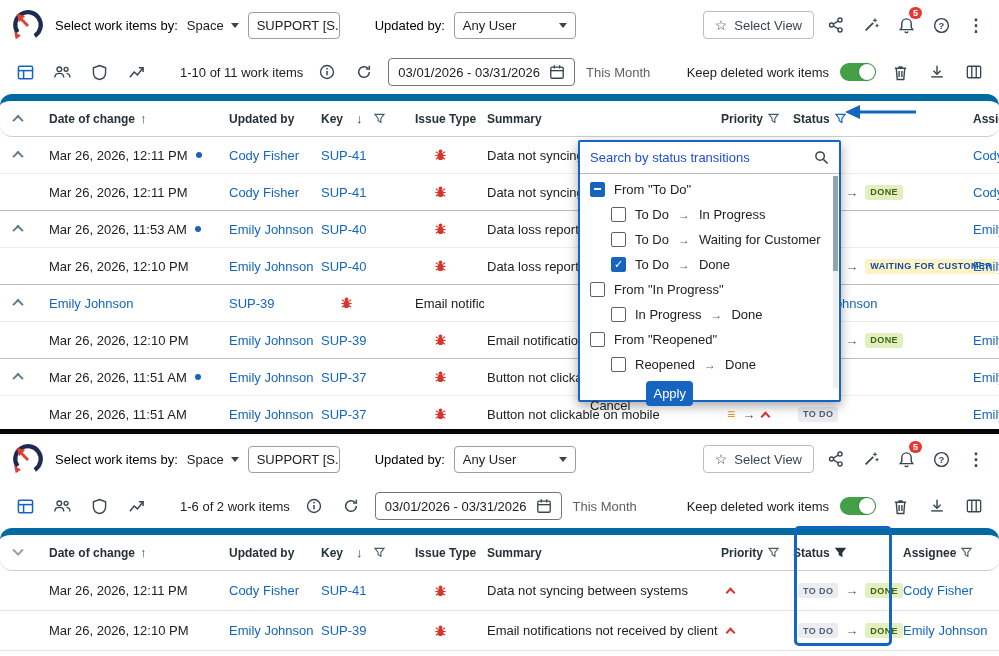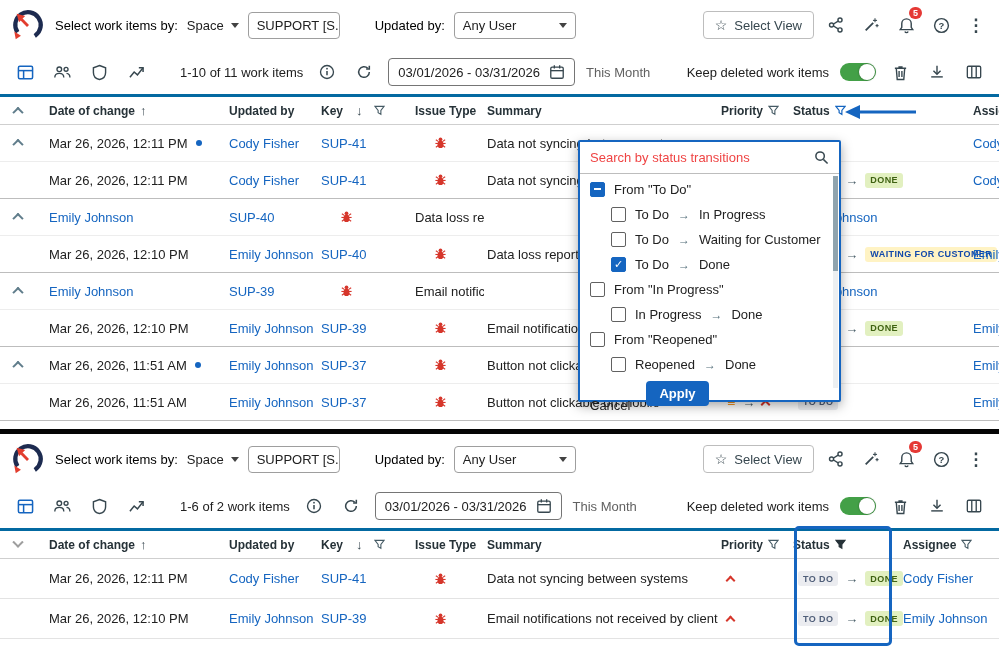--- a/index.html
+++ b/index.html
@@ -41,22 +41,22 @@
   .period { color:#616161; white-space:nowrap; }
   .keeplbl { color:#212121; white-space:nowrap; }
   .toggle { position:relative; width:36px; height:18px; border-radius:10px; background:#43a047; flex:none; cursor:pointer; }
   .toggle::after { content:""; position:absolute; right:1px; top:1px; width:16px; height:16px; border-radius:50%;
     background:#fff; box-shadow:0 0 2px rgba(0,0,0,.45); }
 
   
   .grid { display:grid; align-items:center; }
   #screen1 .grid { grid-template-columns:36px 190px 92px 94px 72px 234px 72px 180px 1fr; }
   #screen2 .grid { grid-template-columns:36px 190px 92px 94px 72px 234px 72px 110px 1fr; }
-  .thead { height:31px; border-top:3px solid #0369a1; border-bottom:1px solid #cfcfcf;
-    font-size:12px; font-weight:bold; color:#263238; }
+  .thead { height:43px; border-top:7px solid #0369a1; border-bottom:1px solid #cfcfcf;
+    font-size:12px; font-weight:bold; color:#263238;border-radius:12px; }
   .cell { padding-left:3px; overflow:hidden; white-space:nowrap; display:flex; align-items:center; gap:5px; }
   .grid > .cell:nth-child(2) { padding-left:13px; }
   .c-chev { justify-content:center; padding-left:0; }
   .c-itype { padding-left:22px; }
   .c-prio { padding-left:9px; }
   .c-status { overflow:visible; padding-left:8px; }
   .trow { height:37px; border-bottom:1px solid #ededed; font-size:13px; }
   #screen2 .trow { height:40px; border-bottom:1px solid #e3e3e3; }
   .group-end { border-bottom:1px solid #bdbdbd; }
   .link { color:#1565c0; cursor:pointer; }
@@ -74,34 +74,34 @@
   .badge.todo { background:#ebecf0; color:#505f79; }
   .badge.done { background:#e2f0c0; color:#3f6212; }
   .badge.wfc  { background:#fff3c4; color:#1249ab; }
   .s-arrow { color:#455a64; font-size:13px; margin:0 2px; flex:none; }
 
   
   .popup { position:absolute; left:578px; top:140px; width:263px; height:262px; background:#fff;
     border:2px solid #1565c0; border-radius:2px; box-shadow:0 4px 12px rgba(0,0,0,.35);
     z-index:5; display:flex; flex-direction:column; }
   .popup-search { display:flex; align-items:center; height:32px; padding:0 10px; gap:8px;
-    border-bottom:1px solid #bdbdbd; color:#ef4444; flex:none; }
+    border-bottom:1px solid #bdbdbd; color:#1d4ed8; flex:none; }
   .popup-list { flex:1; padding-top:3px; position:relative; }
   .pitem { display:flex; align-items:center; height:25px; padding-left:10px; gap:9px; color:#212121; cursor:pointer; }
   .pitem.indent { padding-left:31px; }
   .cb { width:15px; height:15px; border:1.6px solid #616161; border-radius:2px; flex:none; background:#fff; }
   .cb.checked, .cb.ind { background:#1565c0; border-color:#1565c0; }
   .cb.checked::after { content:"✓"; display:block; color:#fff; font-size:11px; line-height:12px; text-align:center; }
   .cb.ind::after { content:""; display:block; margin:4.5px auto 0; width:7px; height:2.4px; background:#fff; }
   .p-arrow { color:#546e7a; font-size:12px; }
   .popup-footer { flex:none; display:flex; align-items:center; height:32px; padding:0 10px; gap:16px; }
   .uncheck { font-weight:bold; color:#212121; margin-right:auto; cursor:pointer; }
   .cancel { color:#212121; cursor:pointer;margin-top:24px; }
-  .applybtn { background:#1565c0; color:#fff; border:none; border-radius:4px; padding:5px 13px;
-    font-size:13px; font-weight:bold; cursor:pointer; font-family:inherit; }
+  .applybtn { background:#1565c0; color:#fff; border:none; border-radius:4px; padding:5px 7px;
+    font-size:13px; font-weight:normal; cursor:pointer; font-family:inherit; }
   .pscroll-track { position:absolute; right:1px; top:2px; width:5px; height:212px; background:#eceff1; }
   .pscroll-thumb { position:absolute; right:1px; top:2px; width:5px; height:95px; background:#90a4ae; }
 
   
   .arrow-annot { position:absolute; left:842px; top:103px; z-index:6; pointer-events:none; }
   .status-annot { position:absolute; left:794px; top:92px; width:98px; height:120px;
     border:3px solid #1565c0; border-radius:5px; z-index:6; pointer-events:none; }
 </style>
 </head>
 <body>
@@ -350,20 +350,24 @@
         <span class="s-arrow">→</span>
         <span class="badge done">DONE</span>
       </div>
     <div class="cell link">Cody Fisher</div>
   </div>
 
   <div class="grid trow">
     <div class="cell c-chev">
         <span class="chevup"></span>
       </div>
+    <div class="cell">
+        <span>Mar 26, 2026, 11:53 AM</span>
+        <span class="newdot"></span>
+      </div>
     <div class="cell link">Emily Johnson</div>
     <div class="cell link">SUP-40</div>
     <div class="cell c-itype">
         <svg width="13" height="14" viewBox="0 0 14 15">
           <g stroke="#d6362b" stroke-width="1.2">
             <line x1="2" y1="4" x2="5" y2="6"></line>
             <line x1="12" y1="4" x2="9" y2="6"></line>
             <line x1="1.5" y1="8" x2="4.5" y2="8"></line>
             <line x1="12.5" y1="8" x2="9.5" y2="8"></line>
             <line x1="2" y1="12" x2="5" y2="10"></line>

